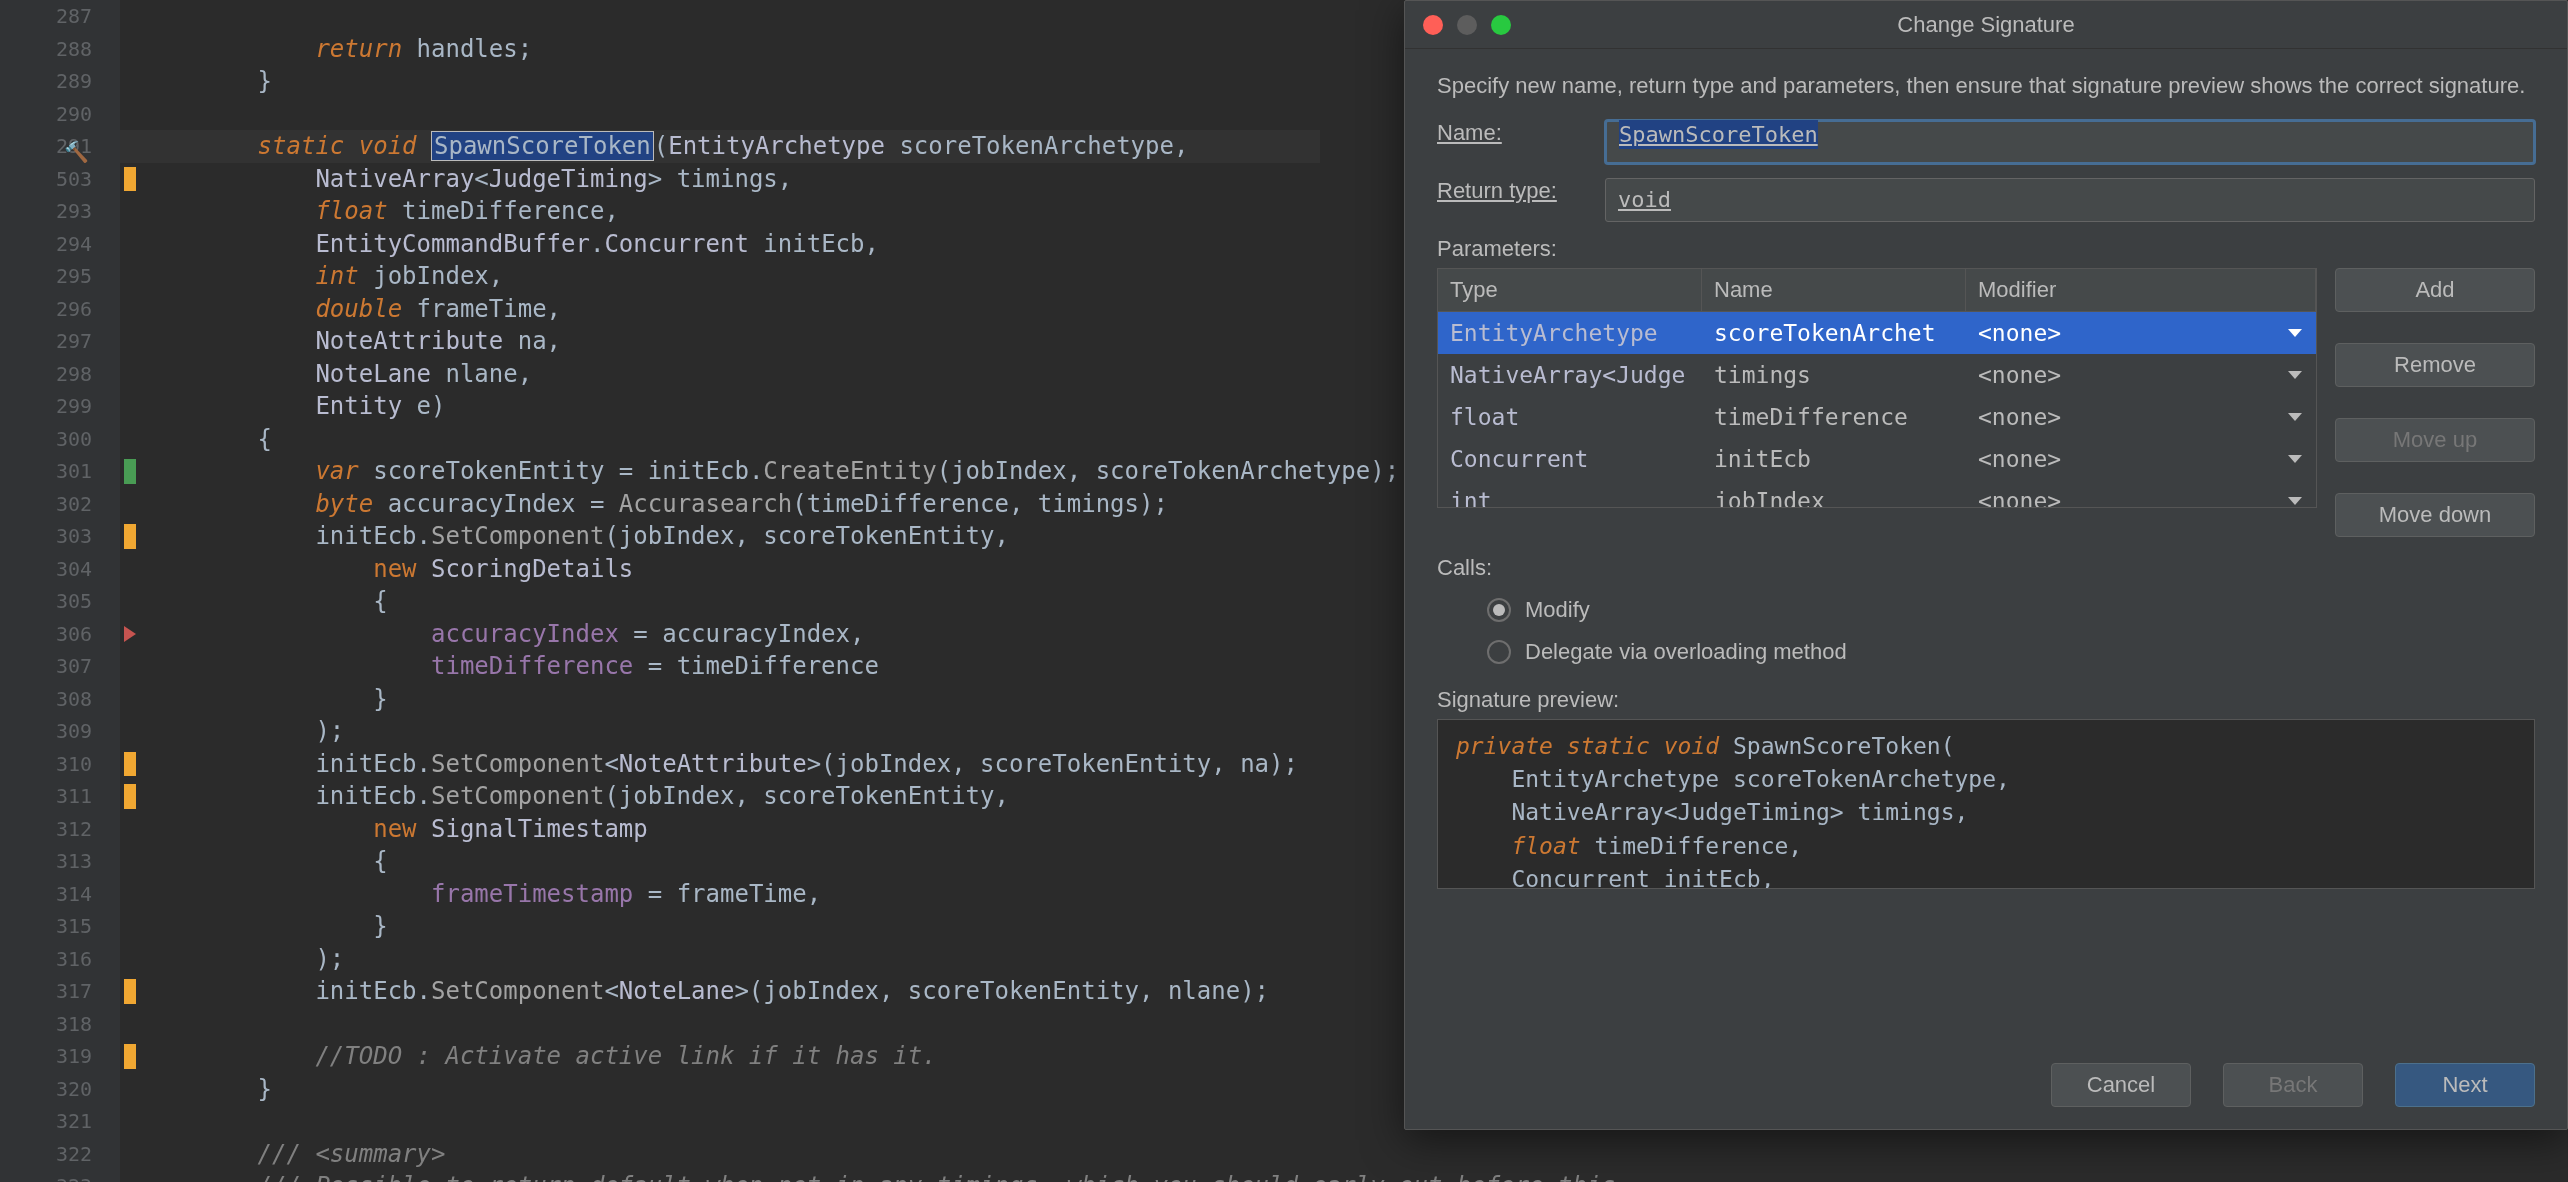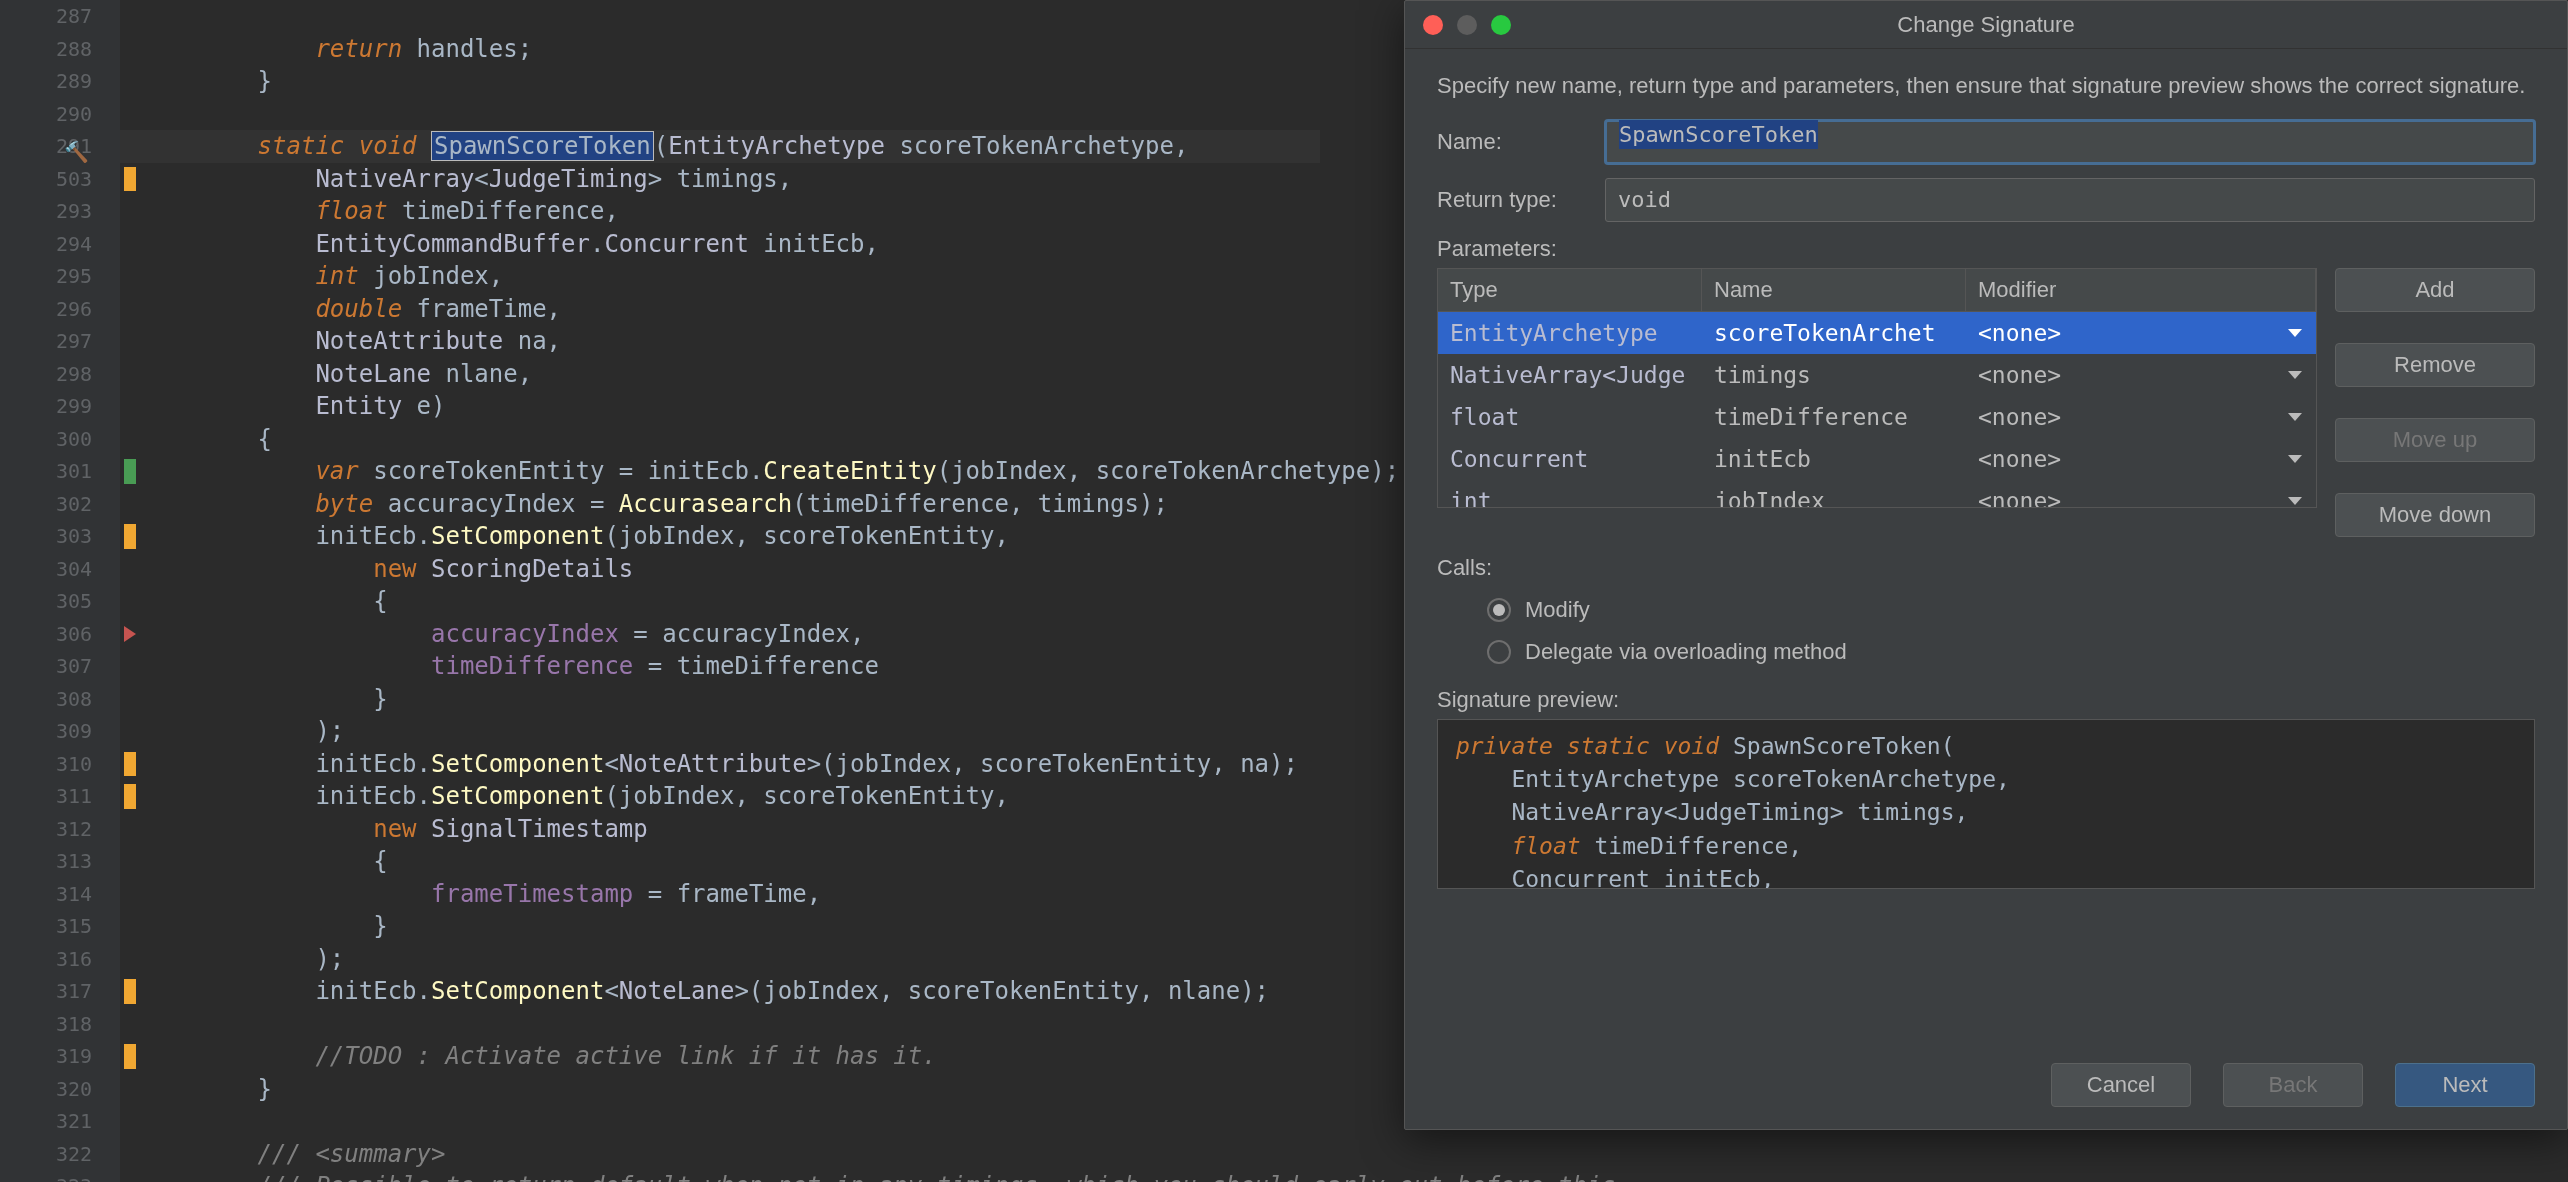--- a/index.html
+++ b/index.html
@@ -9,39 +9,39 @@
   .gutter-line { height: 32.5px; line-height: 32.5px; font-size: 20px; color: #606366; text-align: right; padding-right: 28px; position: relative; }
   .gutter-icon { position:absolute; left: 64px; top: 6px; width: 20px; height:20px; color:#a9b7c6; font-size:20px; }
   .marker-col { position: absolute; left: 120px; top:0; width: 22px; height:100%; }
   .marker { position:absolute; width: 12px; left:4px; background:#f0a732; }
   .marker.green { background:#499c54; }
   .marker.red-tri { background:none; width:0;height:0;border-top:8px solid transparent;border-bottom:8px solid transparent;border-left:12px solid #c75450; }
   .code { position:absolute; left: 142px; top:0; right:0; font-size: 24px; line-height:32.5px; color:#a9b7c6; white-space:pre; font-family: Menlo, Consolas, monospace; }
   .code-line { height:32.5px; }
   .kw { color:#cc7832; font-style:italic; }
   .kw2 { color:#cc7832; }
-  .fn { color:#fef9c3; }
+  .fn { color:#a3a3a3; }
   .type { color:#b9bcd1; }
   .comment { color:#808080; font-style:italic; }
   .field { color:#9876aa; }
   .highlight-box { border:1px solid #bbbbbb; background:#214283; padding:0 2px; }
   .curline { background:#323232; position:absolute; left:120px; height:32.5px; width: 1200px; }
 
   
   .dialog { position:absolute; left:1404px; top:0; width:1164px; height:1130px; background:#3c3f41; border:1px solid #555; border-radius:2px; box-shadow:0 10px 40px rgba(0,0,0,.5); }
   .titlebar { height:48px; position:relative; background:#3c3f41; border-top-left-radius:6px;border-top-right-radius:6px; border-bottom:1px solid #323232;}
   .traffic { position:absolute; left:18px; top:14px; display:flex; gap:14px;}
   .traffic span { width:20px;height:20px;border-radius:50%; display:inline-block;}
   .tl-close{background:#ff5f57;}
   .tl-min{background:#5d5d5d;}
   .tl-max{background:#28c940;}
   .title { color:#bbbbbb; font-size:22px; font-family: -apple-system, "Segoe UI", sans-serif; text-align:center; line-height:48px;}
   .body { padding: 22px 32px 0 32px; color:#bbbbbb; font-family: -apple-system, "Segoe UI", sans-serif; font-size:22px; }
   .desc { line-height:1.4; margin-bottom:18px;}
-  .form-row { display:flex; align-items:center; margin-bottom:14px; gap:18px;}
+  .form-row { display:flex; align-items:flex-start; margin-bottom:14px; gap:18px;text-decoration:underline;}
   .form-label { width:150px; color:#bbbbbb;}
   .text-input { flex:1; background:#45494a; border:1px solid #646464; color:#bbbbbb; height:44px; padding:0 12px; font-size:22px; font-family: Menlo,Consolas,monospace; border-radius:3px;}
   .text-input.focus { border:2px solid #466d94; box-shadow:0 0 0 1px #466d94; }
   .section-label { color:#bbbbbb; margin:12px 0 6px 0;}
   .params-area { display:flex; gap:18px; }
   .params-table { flex:1; background:#3c3f41; border:1px solid #555; height:240px; overflow:hidden;}
   .params-header { display:flex; background:#45494a; border-bottom:1px solid #555;}
   .ph { padding:8px 12px; color:#bbbbbb; border-right:1px solid #555; font-size:22px;}
   .ph.type{width:264px;}
   .ph.name{width:264px;}

